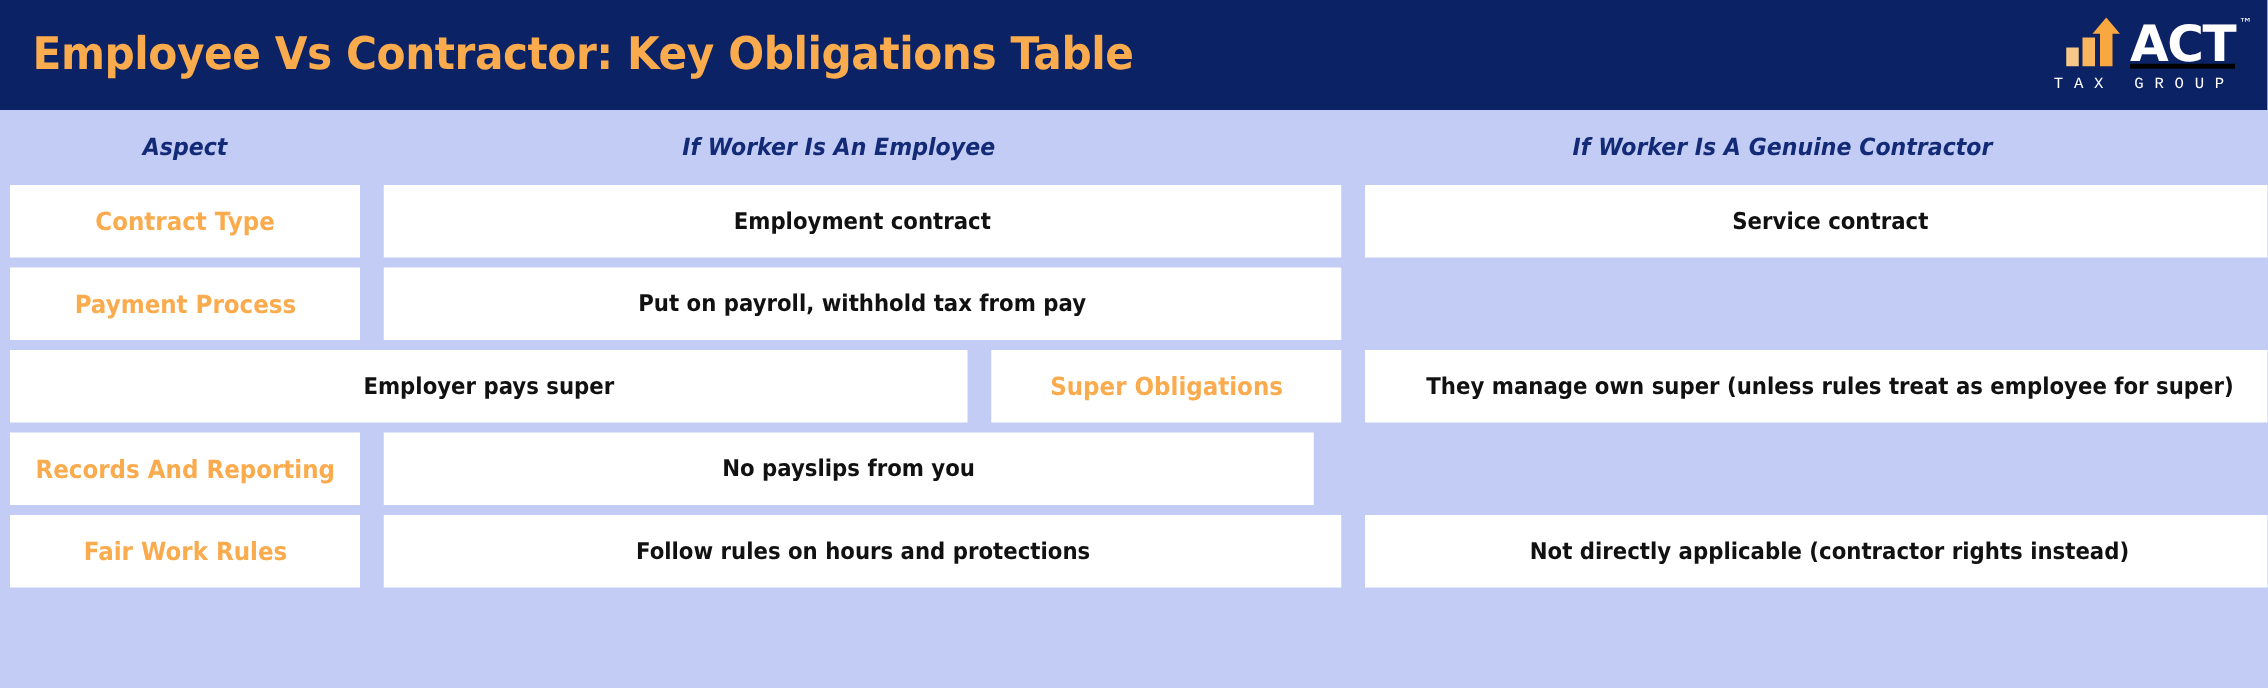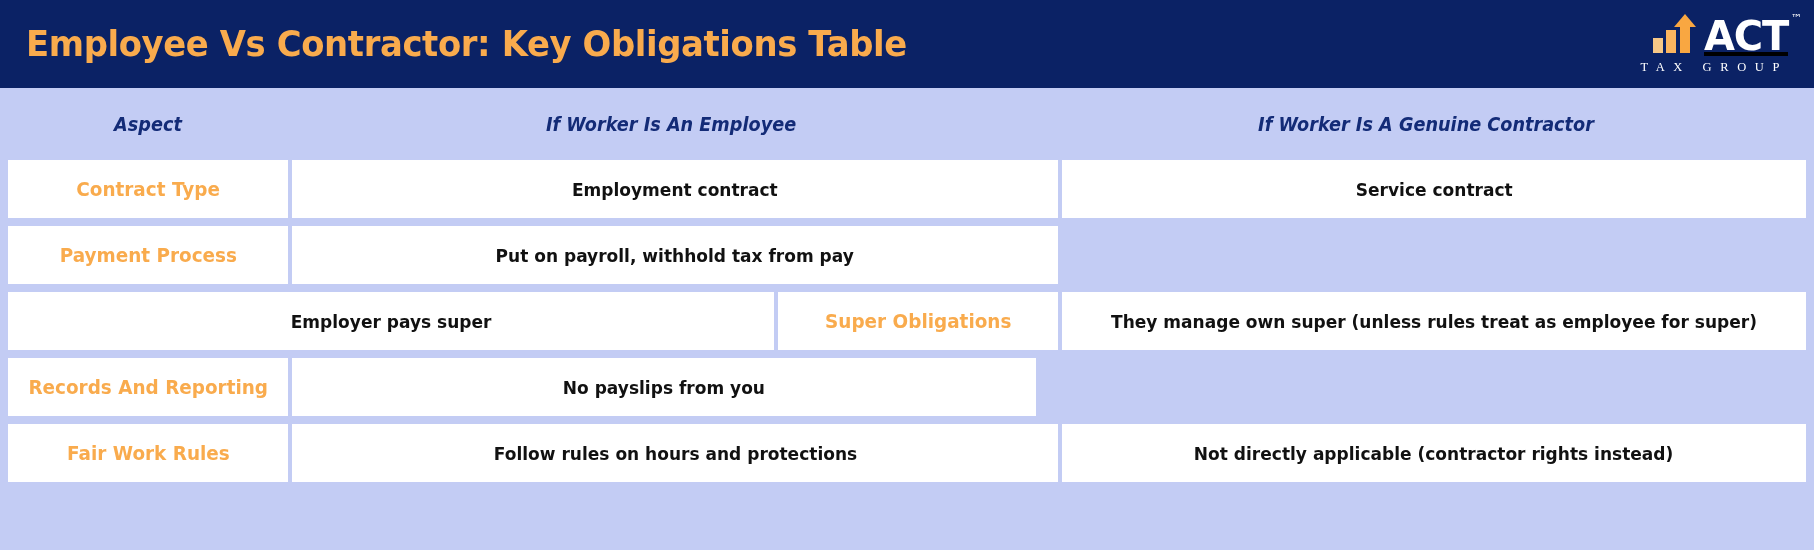--- a/index.html
+++ b/index.html
@@ -69,56 +69,56 @@
     position: absolute;
     top: -3px;
     right: -14px;
     font-size: 11px;
     font-weight: normal;
     letter-spacing: 0;
     color: #ffffff;
   }
   .logo-sub {
     color: #ffffff;
-    font-family: Liberation Serif, serif;
+    font-family: Liberation Mono, monospace;
     font-size: 12.5px;
     letter-spacing: 8.6px;
     margin-top: 5px;
     margin-right: -8px;
     padding-right: 8px;
     white-space: nowrap;
   }
 
   
   .table-wrap {
     padding: 0 8px;
     box-sizing: border-box;
   }
   .head-row {
     display: flex;
-    height: 72px;
+    height: 60px;
     align-items: center;
   }
   .head-cell {
     color: #132b77;
     font-family: "DejaVu Sans", sans-serif;
     font-size: 19px;
     font-weight: bold;
     font-style: italic;
     text-align: center;
     transform: scaleX(0.93);
     white-space: nowrap;
   }
   .col-1 { width: 280px; flex: 0 0 280px; }
   .col-2 { width: 766px; flex: 0 0 766px; }
   .col-3 { width: 744px; flex: 0 0 744px; }
 
   .body-row {
     display: flex;
-    gap: 4px;
+    gap: 19px;
     margin-bottom: 8px;
   }
   .cell {
     background: #ffffff;
     height: 58px;
     display: flex;
     align-items: center;
     justify-content: center;
     text-align: center;
     box-sizing: border-box;

